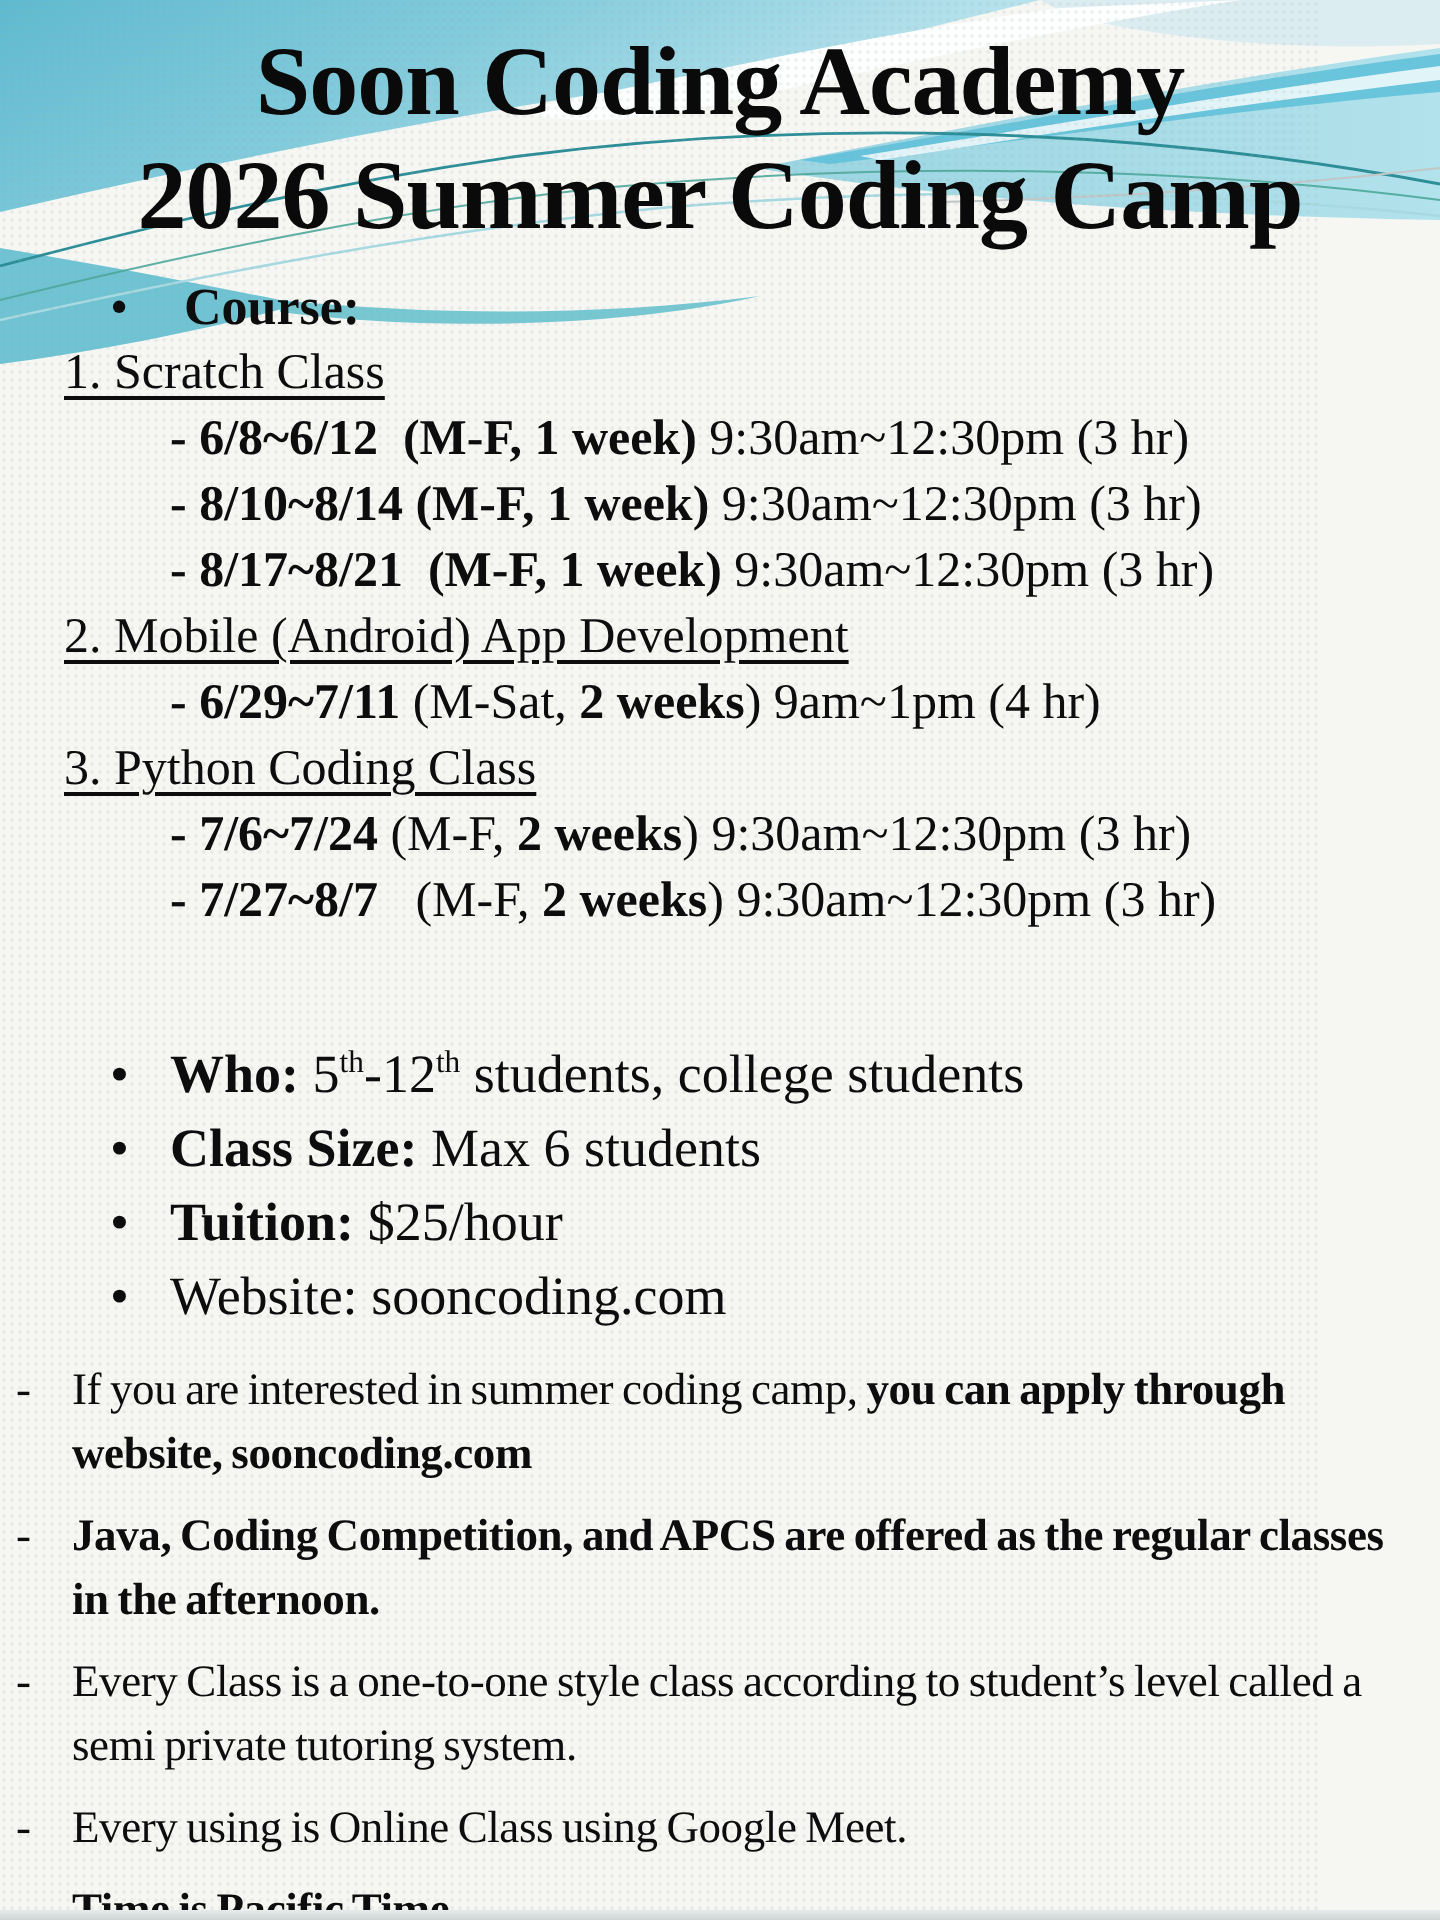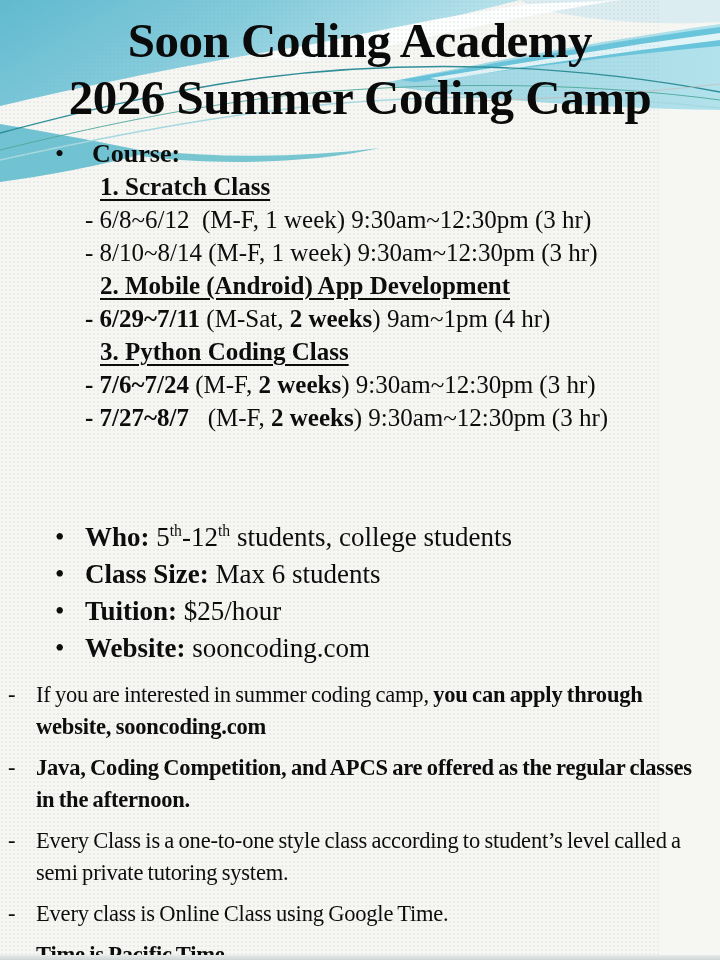--- a/index.html
+++ b/index.html
@@ -24,21 +24,21 @@
     letter-spacing:-0.5px; color:#0a0a0a;
   }
 
   .course {
     position:absolute; top:137px; left:0; width:720px; z-index:2;
     font-size:25px; line-height:33px;
   }
   .heading-row { padding-left:55px; font-weight:bold; font-size:26px; }
   .heading-row .bullet { display:inline-block; width:37px; font-weight:normal; }
   .section-name {
-    margin-left:100px; font-weight:bold;
+    margin-left:32px; font-weight:normal;
     text-decoration:underline; text-underline-offset:4px; text-decoration-thickness:2px;
   }
   .sched { margin-left:85px; white-space:pre; }
 
   .info {
     position:absolute; top:519px; left:0; width:720px; z-index:2;
     font-size:27px; line-height:37px;
   }
   .info-item { padding-left:55px; }
   .info-item .bullet { display:inline-block; width:30px; }
@@ -100,58 +100,59 @@
     <div>Soon Coding Academy</div>
     <div>2026 Summer Coding Camp</div>
   </div>
 
   <div class="course">
     <div class="heading-row">
       <span class="bullet">•</span><span>Course:</span>
     </div>
 
     <div class="section-name">1. Scratch Class</div>
-    <div class="sched"><span style="font-weight: normal; margin-top: 28px;">- 6/8~6/12  (M-F, 1 week)</span><span> 9:30am~12:30pm (3 hr)</span></div>
-    <div class="sched"><span style="font-weight: normal;">- 8/10~8/14 (M-F, 1 week)</span><span> 9:30am~12:30pm (3 hr)</span></div>
+    <div class="sched"><span style="font-weight: bold; margin-top: 28px;">- 6/8~6/12  (M-F, 1 week)</span><span> 9:30am~12:30pm (3 hr)</span></div>
+    <div class="sched"><span style="font-weight: bold;">- 8/10~8/14 (M-F, 1 week)</span><span> 9:30am~12:30pm (3 hr)</span></div>
+    <div class="sched"><span style="font-weight: bold;">- 8/17~8/21  (M-F, 1 week)</span><span> 9:30am~12:30pm (3 hr)</span></div>
 
     <div class="section-name">2. Mobile (Android) App Development</div>
     <div class="sched"><span style="font-weight: bold;">- 6/29~7/11 </span><span>(M-Sat, </span><span style="font-weight: bold;">2 weeks</span><span>) 9am~1pm (4 hr)</span></div>
 
     <div class="section-name">3. Python Coding Class</div>
     <div class="sched"><span style="font-weight: bold;">- 7/6~7/24 </span><span>(M-F, </span><span style="font-weight: bold;">2 weeks</span><span>) 9:30am~12:30pm (3 hr)</span></div>
     <div class="sched"><span style="font-weight: bold;">- 7/27~8/7   </span><span>(M-F, </span><span style="font-weight: bold;">2 weeks</span><span>) 9:30am~12:30pm (3 hr)</span></div>
   </div>
 
   <div class="info">
     <div class="info-item">
       <span class="bullet">•</span><span><span style="font-weight: bold;">Who:</span><span> 5</span><sup>th</sup><span>-12</span><sup>th</sup><span> students, college students</span></span>
     </div>
     <div class="info-item">
       <span class="bullet">•</span><span><span style="font-weight: bold;">Class Size:</span><span> Max 6 students</span></span>
     </div>
     <div class="info-item">
       <span class="bullet">•</span><span><span style="font-weight: bold;">Tuition:</span><span> $25/hour</span></span>
     </div>
     <div class="info-item">
-      <span class="bullet">•</span><span><span style="font-weight: bold;">Website:</span><span> sooncoding.com</span></span>
+      <span class="bullet">•</span><span><span style="font-weight: normal;">Website:</span><span> sooncoding.com</span></span>
     </div>
   </div>
 
   <div class="notes">
     <div class="note">
       <span class="dash">-</span><span><span>If you are interested in summer coding camp, </span><span style="font-weight: bold;">you can apply through website, sooncoding.com</span></span>
     </div>
     <div class="note">
       <span class="dash">-</span><span><span style="font-weight: bold;">Java, Coding Competition, and APCS are offered as the regular classes in the afternoon.</span></span>
     </div>
     <div class="note">
       <span class="dash">-</span><span><span>Every Class is a one-to-one style class according to student’s level called a semi private tutoring system.</span></span>
     </div>
     <div class="note">
-      <span class="dash">-</span><span><span>Every class is Online Class using Google Time.</span></span>
+      <span class="dash">-</span><span><span>Every using is Online Class using Google Meet.</span></span>
     </div>
     <div class="note">
       <span class="dash">-</span><span><span style="font-weight: bold;">Time is Pacific Time.</span></span>
     </div>
   </div>
 
   <div class="bottom-strip"></div>
 </div>
 
 </body></html>

